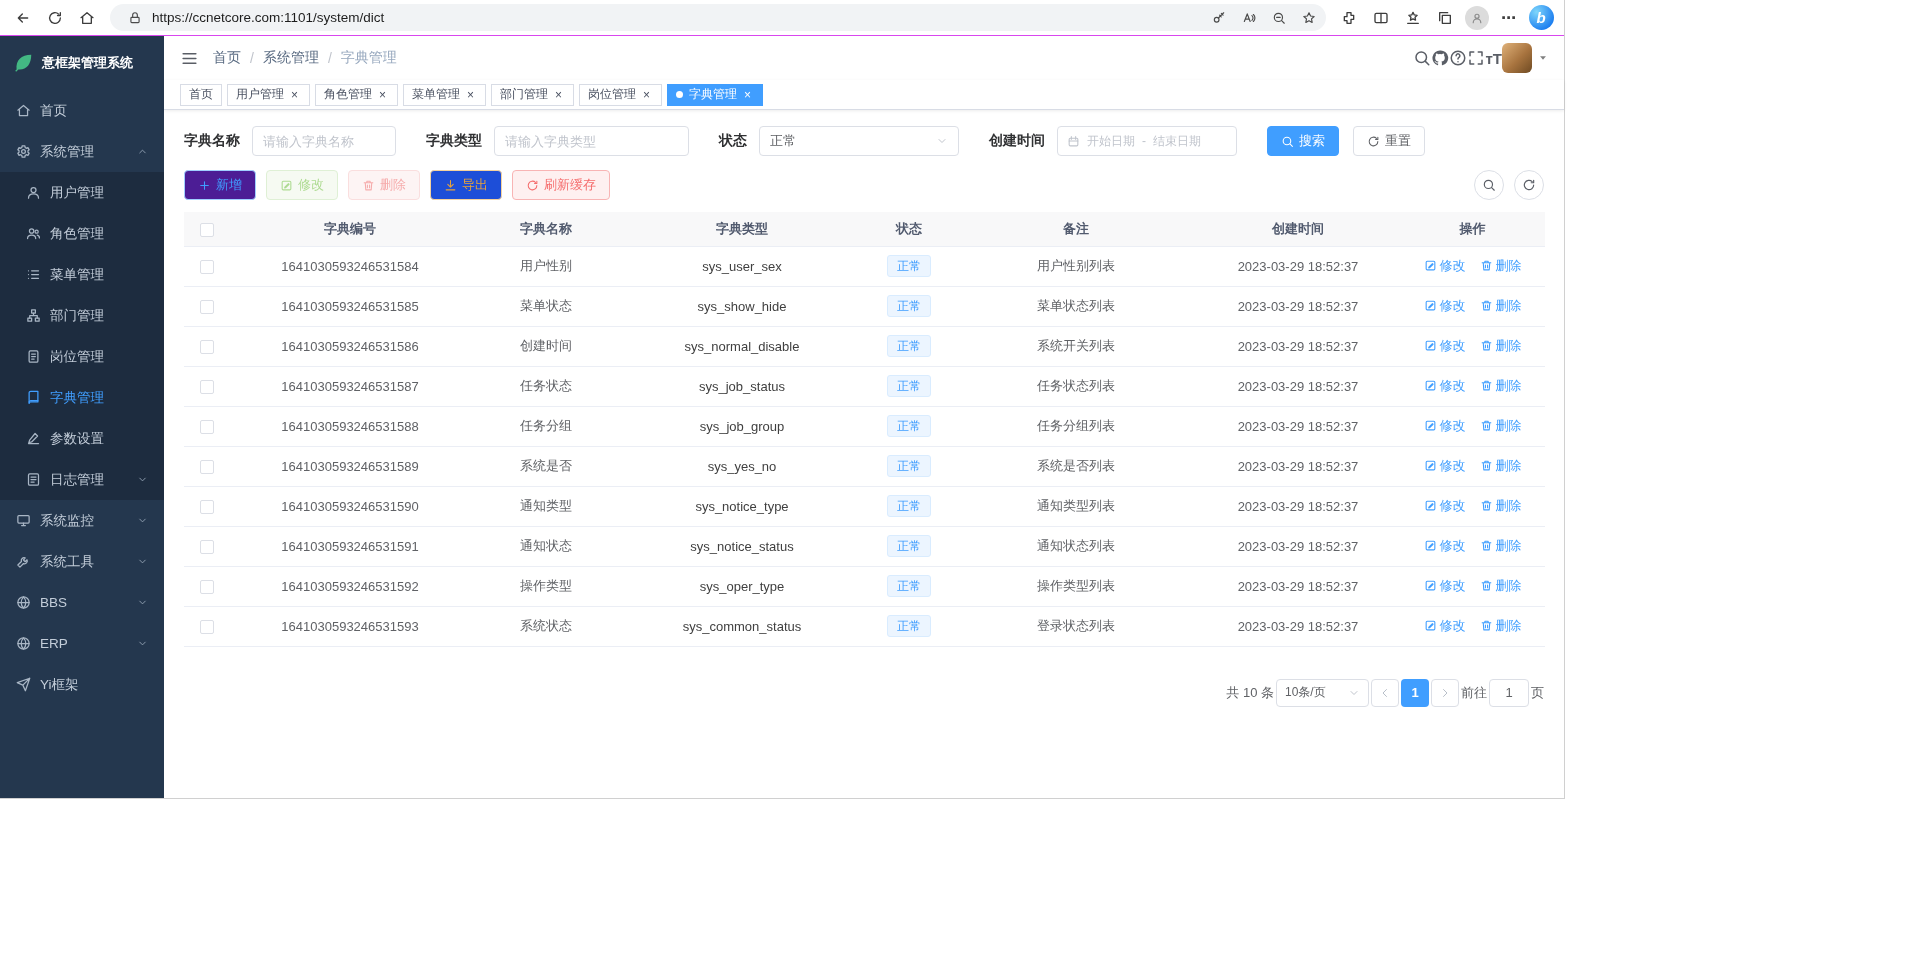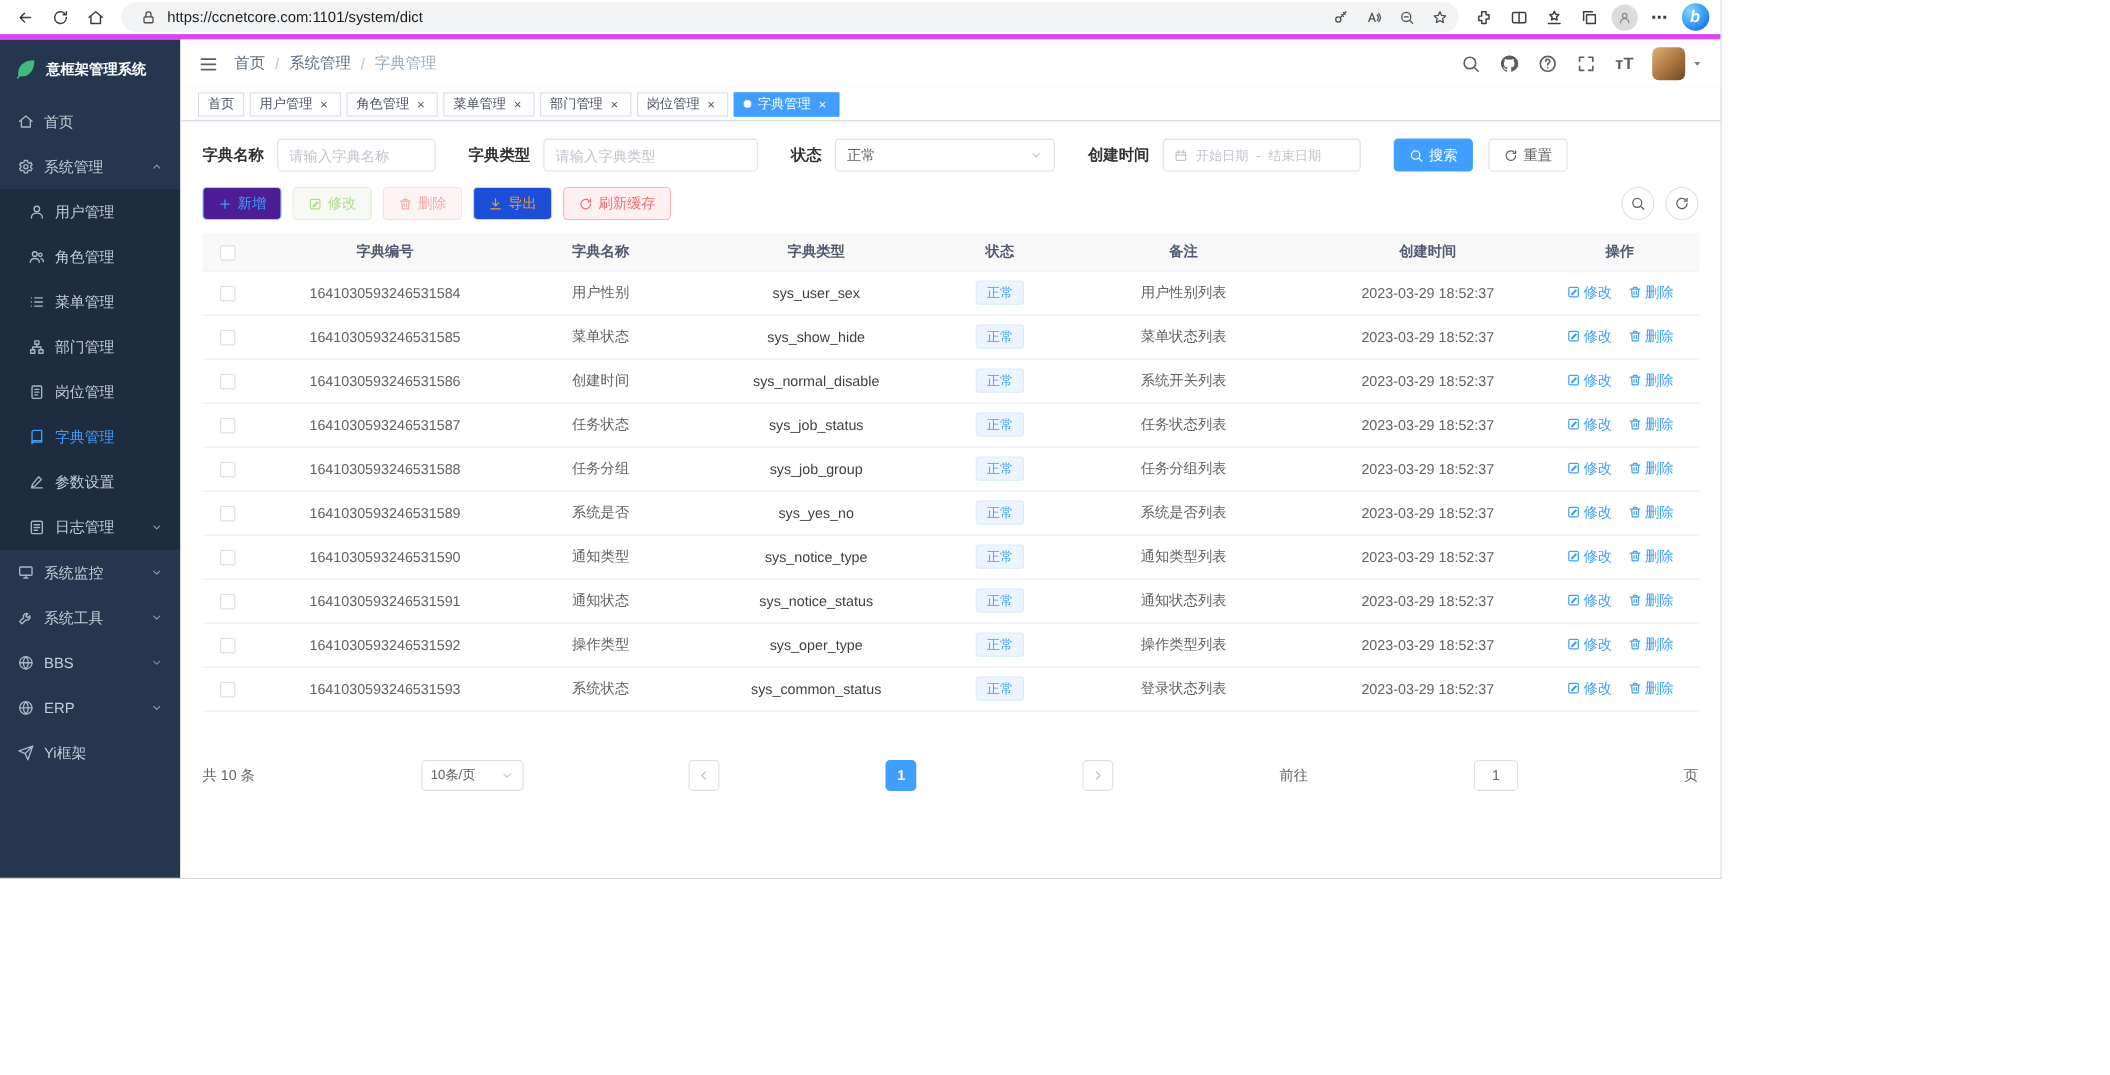--- a/index.html
+++ b/index.html
@@ -1,20 +1,20 @@
 <!DOCTYPE html>
 <html><head>
 <meta charset="utf-8">
 <style>
 *{margin:0;padding:0;box-sizing:border-box}
 html,body{width:1918px;height:977px;background:#fff;font-family:"Liberation Sans","DejaVu Sans",sans-serif;color:#303133;overflow:hidden;font-size:14px}
 button,input{font-family:inherit}
 .window{width:1565px;height:799px;background:#fff;border-right:1px solid #d0d0d0;border-bottom:1px solid #d0d0d0;display:flex;flex-direction:column}
 
-.browser-bar{height:36px;flex-shrink:0;background:#fff;border-bottom:5px solid #d946ef;display:flex;align-items:center;padding:4px 8px;gap:2px}
+.browser-bar{height:36px;flex-shrink:0;background:#fff;border-bottom:1px solid #d946ef;display:flex;align-items:center;padding:4px 8px;gap:2px}
 .bicon{width:30px;height:30px;border-radius:6px;display:flex;align-items:center;justify-content:center;color:#3d3d3d;flex-shrink:0;cursor:pointer}
 .bicon svg{width:16px;height:16px}
 .url-pill{flex:1;height:27px;margin:0 6px;background:#f1f3f5;border-radius:14px;display:flex;align-items:center;padding:0 4px 0 12px;gap:4px;min-width:0}
 .pill-ico{width:26px;height:24px;display:flex;align-items:center;justify-content:center;color:#4b4b4b;flex-shrink:0;cursor:pointer}
 .pill-ico svg{width:14px;height:14px}
 .url-text{flex:1;font-size:13.5px;color:#1d1d1d;white-space:nowrap;overflow:hidden}
 .browser-avatar{width:24px;height:24px;border-radius:50%;background:#dcdcdc;display:flex;align-items:center;justify-content:center;color:#8a8a8a}
 .browser-avatar svg{width:14px;height:14px}
 .more-glyph{font-size:15px;color:#3d3d3d;letter-spacing:1px;font-weight:bold}
 .bing-badge{width:25px;height:25px;border-radius:50%;background:radial-gradient(circle at 30% 28%,#7ed6fb,#1d7ff0 75%);color:#fff;font-weight:bold;font-size:15px;font-style:italic;display:flex;align-items:center;justify-content:center}
@@ -37,21 +37,21 @@
 .chev svg{width:11px;height:11px}
 
 .main{flex:1;display:flex;flex-direction:column;min-width:0;background:#fff}
 .navbar{height:44px;display:flex;align-items:center;padding:0 16px;flex-shrink:0}
 .hamburger{width:19px;height:19px;color:#5a5e66;margin-right:14px;display:flex;cursor:pointer}
 .hamburger svg{width:19px;height:19px}
 .breadcrumb{display:flex;align-items:center;gap:9px;font-size:14px}
 .bc-item{color:#5a6b82;cursor:pointer}
 .bc-item.last{color:#97a8be;cursor:default}
 .bc-sep{color:#c0c4cc}
-.nav-right{margin-left:auto;display:flex;align-items:center;gap:17px}
+.nav-right{margin-left:auto;display:flex;align-items:center;}
 .nav-ico{width:18px;height:18px;color:#5a5e66;display:flex;cursor:pointer}
 .nav-ico svg{width:18px;height:18px}
 .fontsize-glyph{font-size:15px;color:#5a5e66;font-weight:bold;cursor:pointer}
 .user-chip{display:flex;align-items:center;gap:6px;cursor:pointer}
 .avatar-img{width:30px;height:30px;border-radius:6px;background:linear-gradient(135deg,#e0b27a 0%,#a8743f 55%,#6e4a22 100%)}
 .caret{width:10px;height:10px;color:#808080;display:flex}
 .caret svg{width:10px;height:10px}
 
 .tabbar{height:30px;flex-shrink:0;display:flex;align-items:center;gap:5px;padding:0 16px;border-bottom:1px solid #d8dce5;box-shadow:0 1px 3px 0 rgba(0,0,0,.08)}
 .tag-item{height:22px;display:inline-flex;align-items:center;gap:4px;padding:0 8px;font-size:12px;color:#495060;background:#fff;border:1px solid #d8dce5;cursor:pointer;white-space:nowrap}
@@ -91,21 +91,21 @@
 thead th{background:#f8f8f9;height:34px;font-weight:bold;color:#515a6e;text-align:center;border-bottom:1px solid #ebeef5;white-space:nowrap}
 tbody td{height:40px;text-align:center;color:#606266;border-bottom:1px solid #ebeef5;white-space:nowrap;overflow:hidden}
 .cb{display:inline-block;width:14px;height:14px;border:1px solid #dcdfe6;border-radius:2px;background:#fff;vertical-align:middle;cursor:pointer}
 .tlink{color:#404040;cursor:pointer;text-decoration:none}
 .tag-normal{display:inline-block;padding:0 9px;height:22px;line-height:20px;background:#ecf5ff;border:1px solid #d9ecff;color:#409eff;border-radius:3px;font-size:12px}
 .ops{display:inline-flex;gap:14px}
 .op{color:#409eff;display:inline-flex;align-items:center;gap:3px;cursor:pointer;text-decoration:none;font-size:13px}
 .opico{display:flex}
 .op .opico svg{width:13px;height:13px}
 
-.pagination{display:flex;align-items:center;justify-content:space-between;gap:2px;margin-top:44px;font-size:13px;color:#606266}
+.pagination{display:flex;align-items:center;justify-content:flex-end;gap:2px;margin-top:32px;font-size:13px;color:#606266}
 .page-size{width:93px;height:28px;border:1px solid #dcdfe6;border-radius:4px;display:flex;align-items:center;padding:0 8px;font-size:12px;color:#606266;cursor:pointer;background:#fff}
 .pbtn{min-width:28px;height:28px;border:1px solid #dcdfe6;border-radius:4px;background:#fff;display:flex;align-items:center;justify-content:center;color:#b8bfc9;cursor:pointer}
 .pbtn svg{width:12px;height:12px}
 .page-num{min-width:28px;height:28px;border-radius:4px;background:#409eff;color:#fff;display:flex;align-items:center;justify-content:center;font-weight:bold;cursor:pointer}
 .goto-input{width:40px;height:28px;border:1px solid #dcdfe6;border-radius:4px;text-align:center;font-size:13px;color:#606266;outline:none}
 </style>
 </head>
 <body>
 
 <div class="window">

